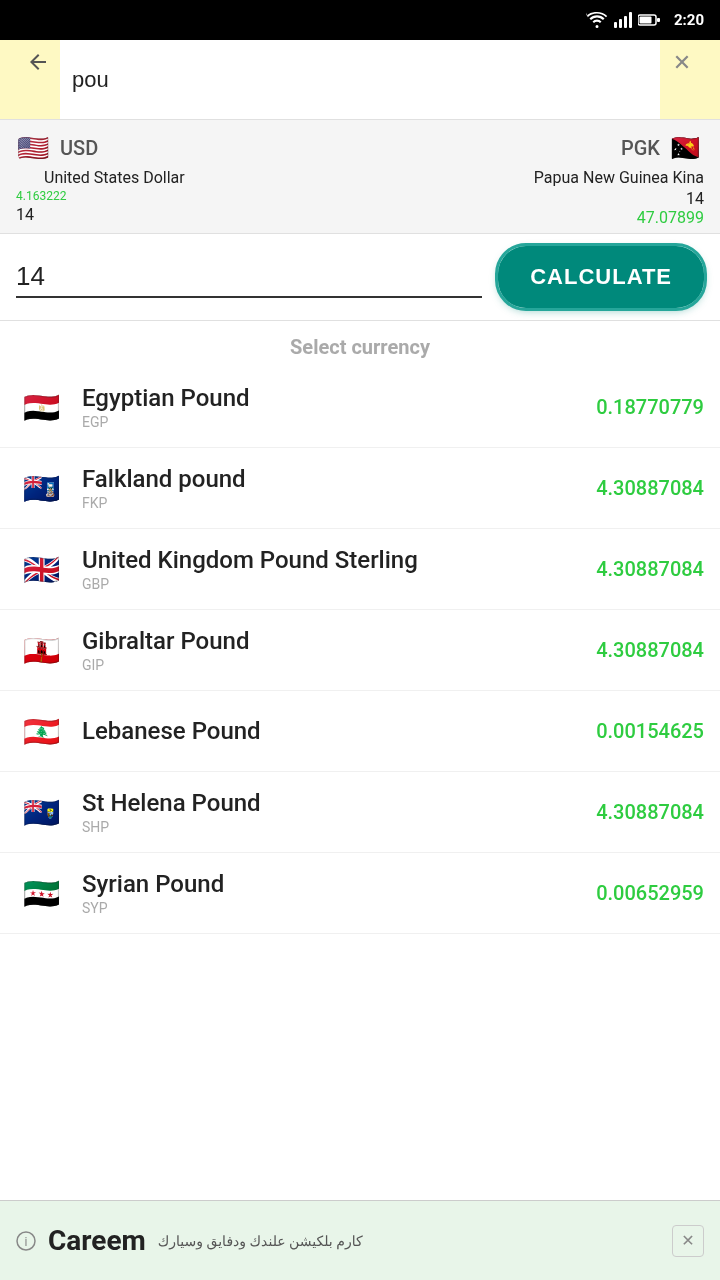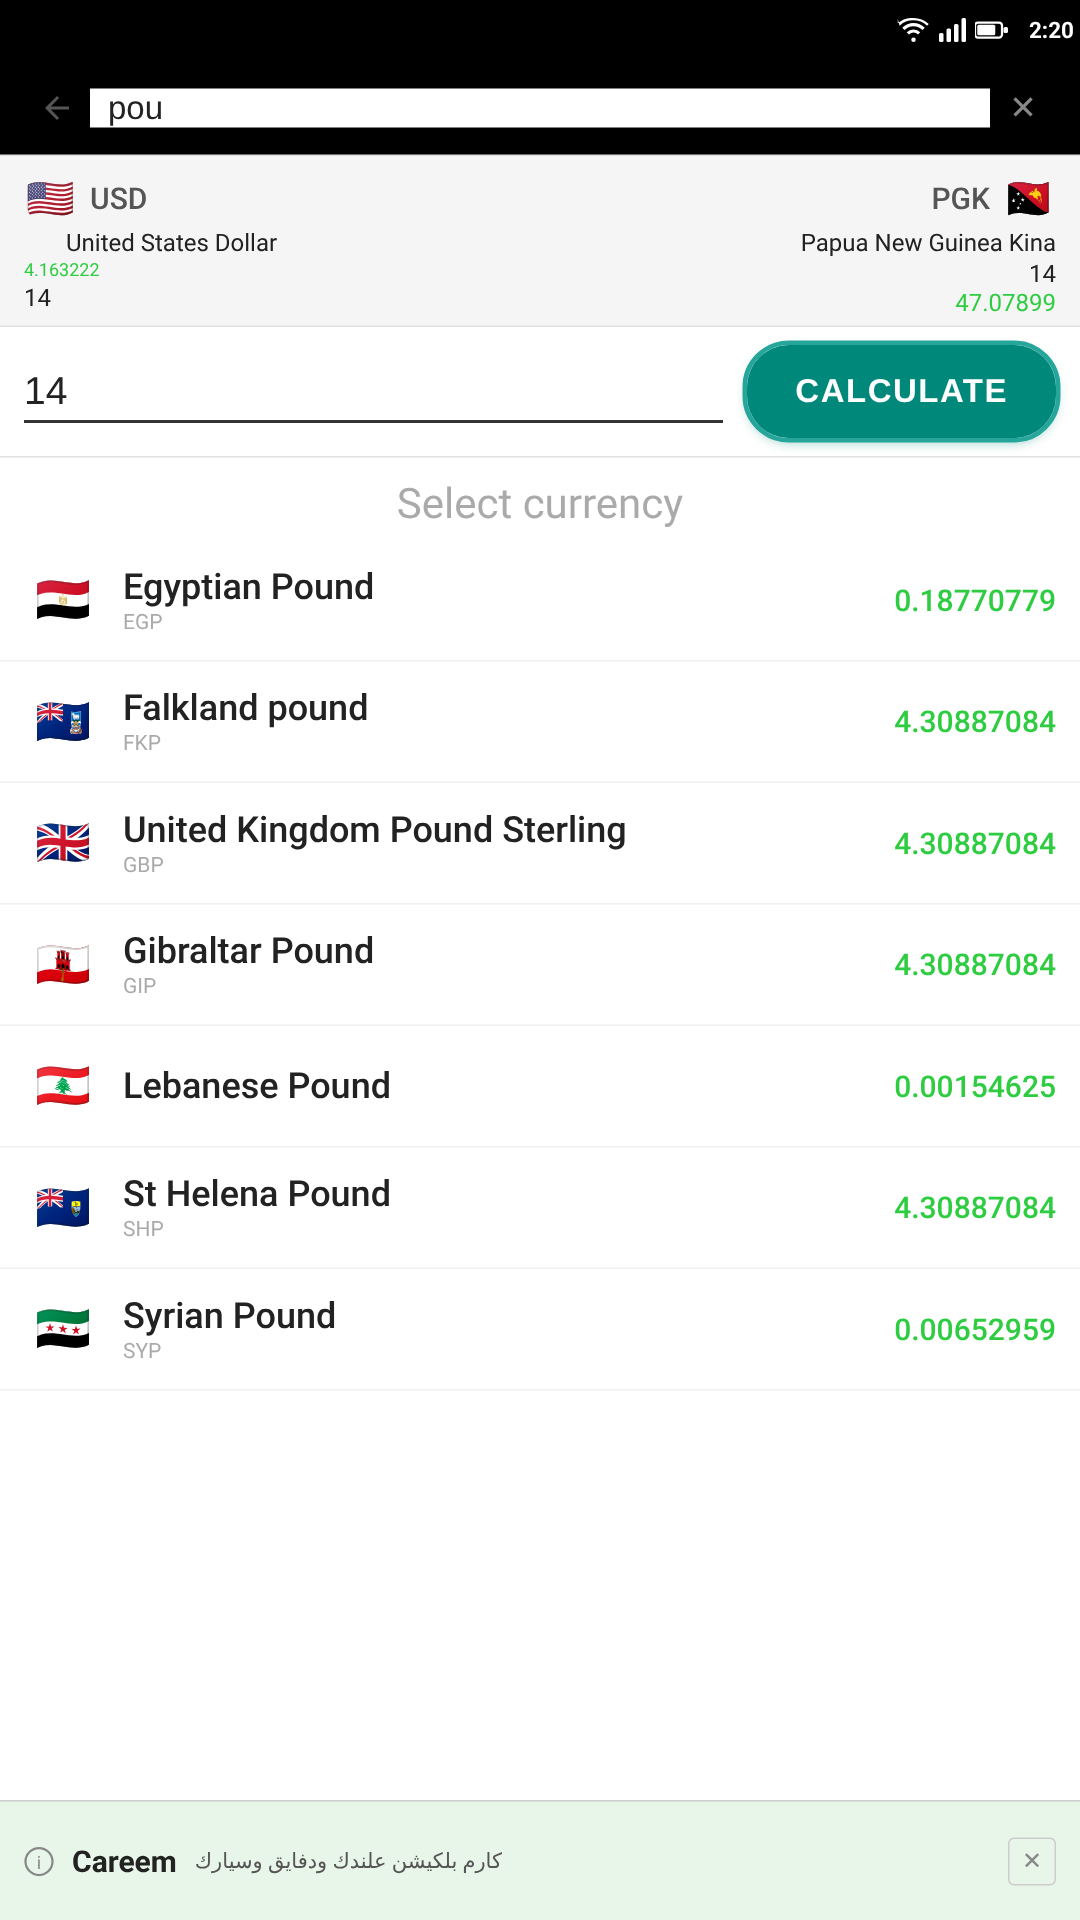--- a/index.html
+++ b/index.html
@@ -13,39 +13,38 @@
     }
 
     
     .status-bar {
       background: #000;
       color: #fff;
       height: 40px;
       display: flex;
       align-items: center;
       justify-content: flex-end;
-      padding: 0 4px;
+      padding: 0 16px;
       font-size: 15px;
       font-weight: bold;
     }
     .status-bar .time {
       margin-left: 8px;
     }
     .status-icons {
       display: flex;
       align-items: center;
       gap: 6px;
     }
 
     
     .search-bar {
-      background: #000000;
-      height: 64px;
-      display: flex;
-      align-items: center;
+      background: #fef9c3;
+      height: 80px;
+      display: flex;
       padding: 0 16px;
       border-bottom: 1px solid #e0e0e0;
     }
     .back-btn {
       width: 44px;
       height: 44px;
       display: flex;
       align-items: center;
       justify-content: center;
       cursor: pointer;
@@ -157,23 +156,24 @@
       font-weight: bold;
       cursor: pointer;
       letter-spacing: 1px;
       box-shadow: 0 3px 8px rgba(0,137,123,0.4);
       outline: 3px solid #26a69a;
     }
 
     
     .select-label {
       text-align: center;
-      font-size: 28px;
+      font-size: 20px;
       color: #aaa;
       padding: 14px 0 8px 0;
+      font-weight: bold;
     }
 
     
     .currency-list {
       list-style: none;
     }
     .currency-item {
       display: flex;
       align-items: center;
       padding: 14px 16px;
@@ -225,21 +225,21 @@
       padding: 0 16px;
       border-top: 1px solid #ccc;
     }
     .ad-content {
       display: flex;
       align-items: center;
       gap: 12px;
       flex: 1;
     }
     .ad-logo {
-      font-size: 20px;
+      font-size: 28px;
       font-weight: bold;
       color: #222;
     }
     .ad-text {
       font-size: 14px;
       color: #555;
     }
     .ad-close {
       width: 32px;
       height: 32px;

